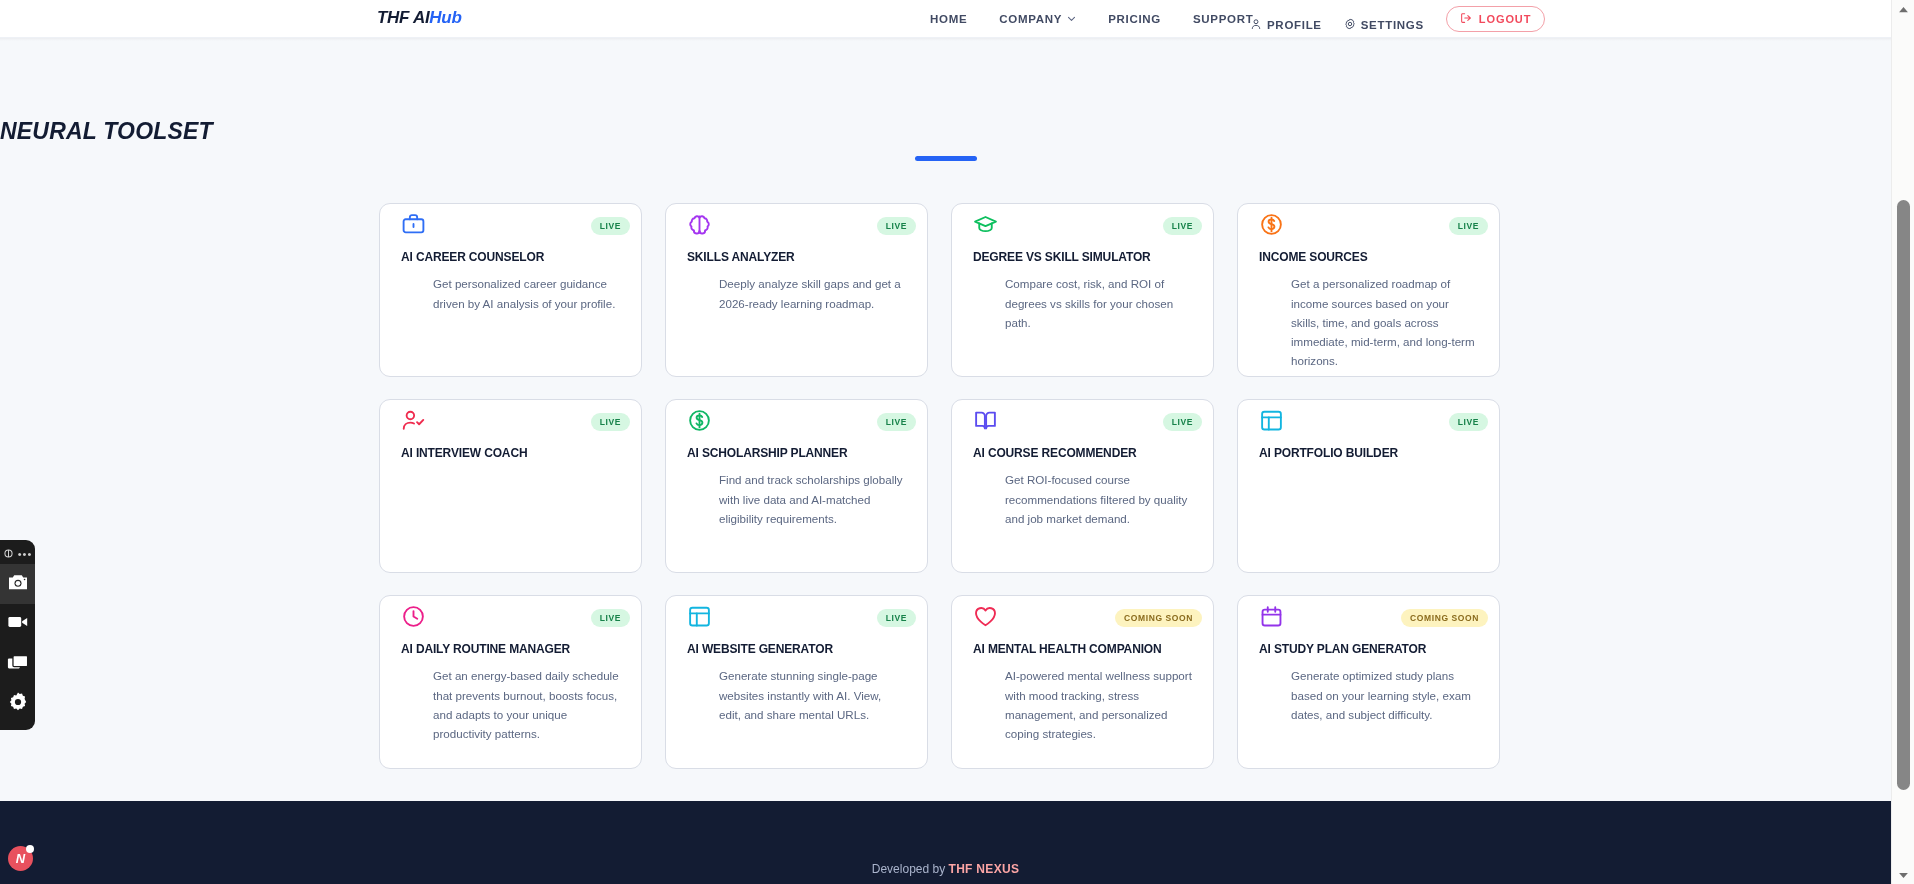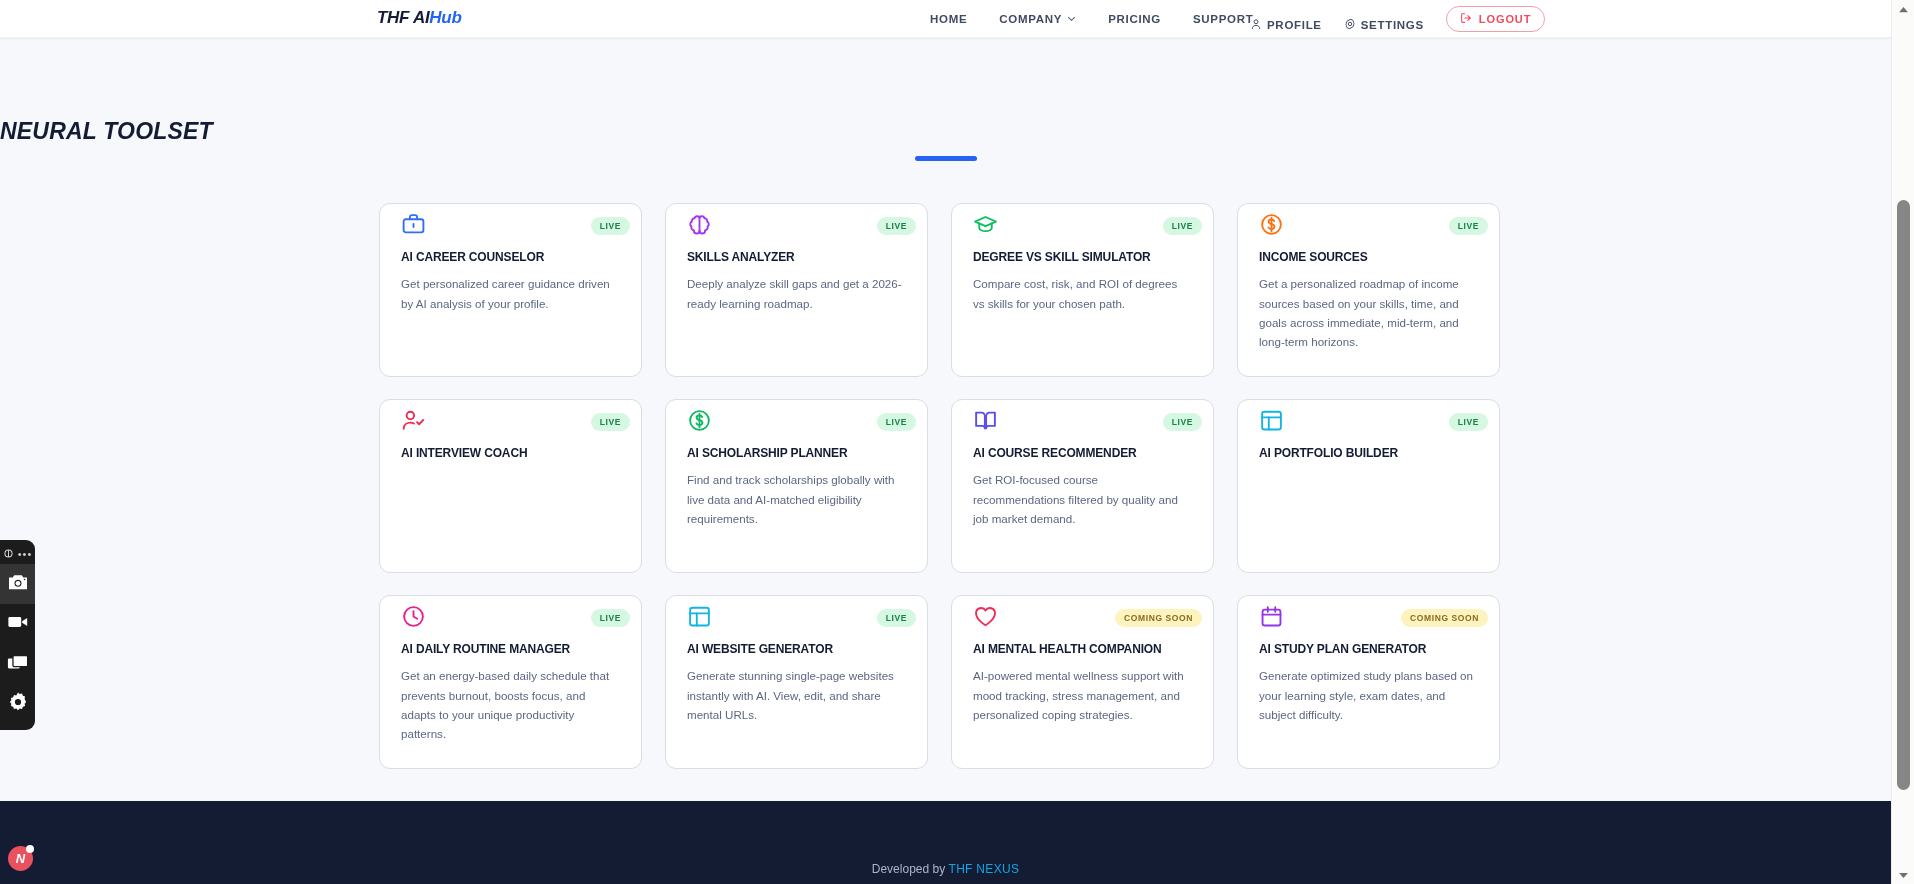--- a/index.html
+++ b/index.html
@@ -112,35 +112,35 @@
     white-space: nowrap;
   }
   .badge-live { background: #d6f7e2; color: #17824a; }
   .badge-soon { background: #fdf3bf; color: #8a6b1d; }
   .card-title {
     font-size: 12px; font-weight: 800; color: #131c33;
     letter-spacing: -0.15px; line-height: 1.28;
     margin-bottom: 9px;
   }
   .card-desc {
-    font-size: 11.6px; color: #5b6782; line-height: 1.66;
+    font-size: 11.6px; color: #5b6782; line-height: 1.66; margin-left: 32px;
   }
 
   
   .footer {
     position: absolute; left: 0; bottom: 0;
     width: 1891px; height: 83px;
     background: #131c33;
   }
   .footer-credit {
     position: absolute; left: 0; right: 0; bottom: 8px;
     text-align: center;
     font-size: 12px; color: #aab4cc;
   }
-  .footer-credit b { color: #0ea5e9; font-weight: 400; letter-spacing: 0.3px; }
+  .footer-credit b { color: #fca5a5; font-weight: 700; letter-spacing: 0.3px; }
   .notif-bubble {
     position: absolute; left: 8px; bottom: 13px;
     width: 25px; height: 25px; border-radius: 50%;
     background: #e8515e;
     color: #fff; font-size: 13px; font-style: italic; font-weight: 600;
     display: flex; align-items: center; justify-content: center;
     cursor: pointer;
   }
   .notif-dot {
     position: absolute; right: -1px; top: -1px;

